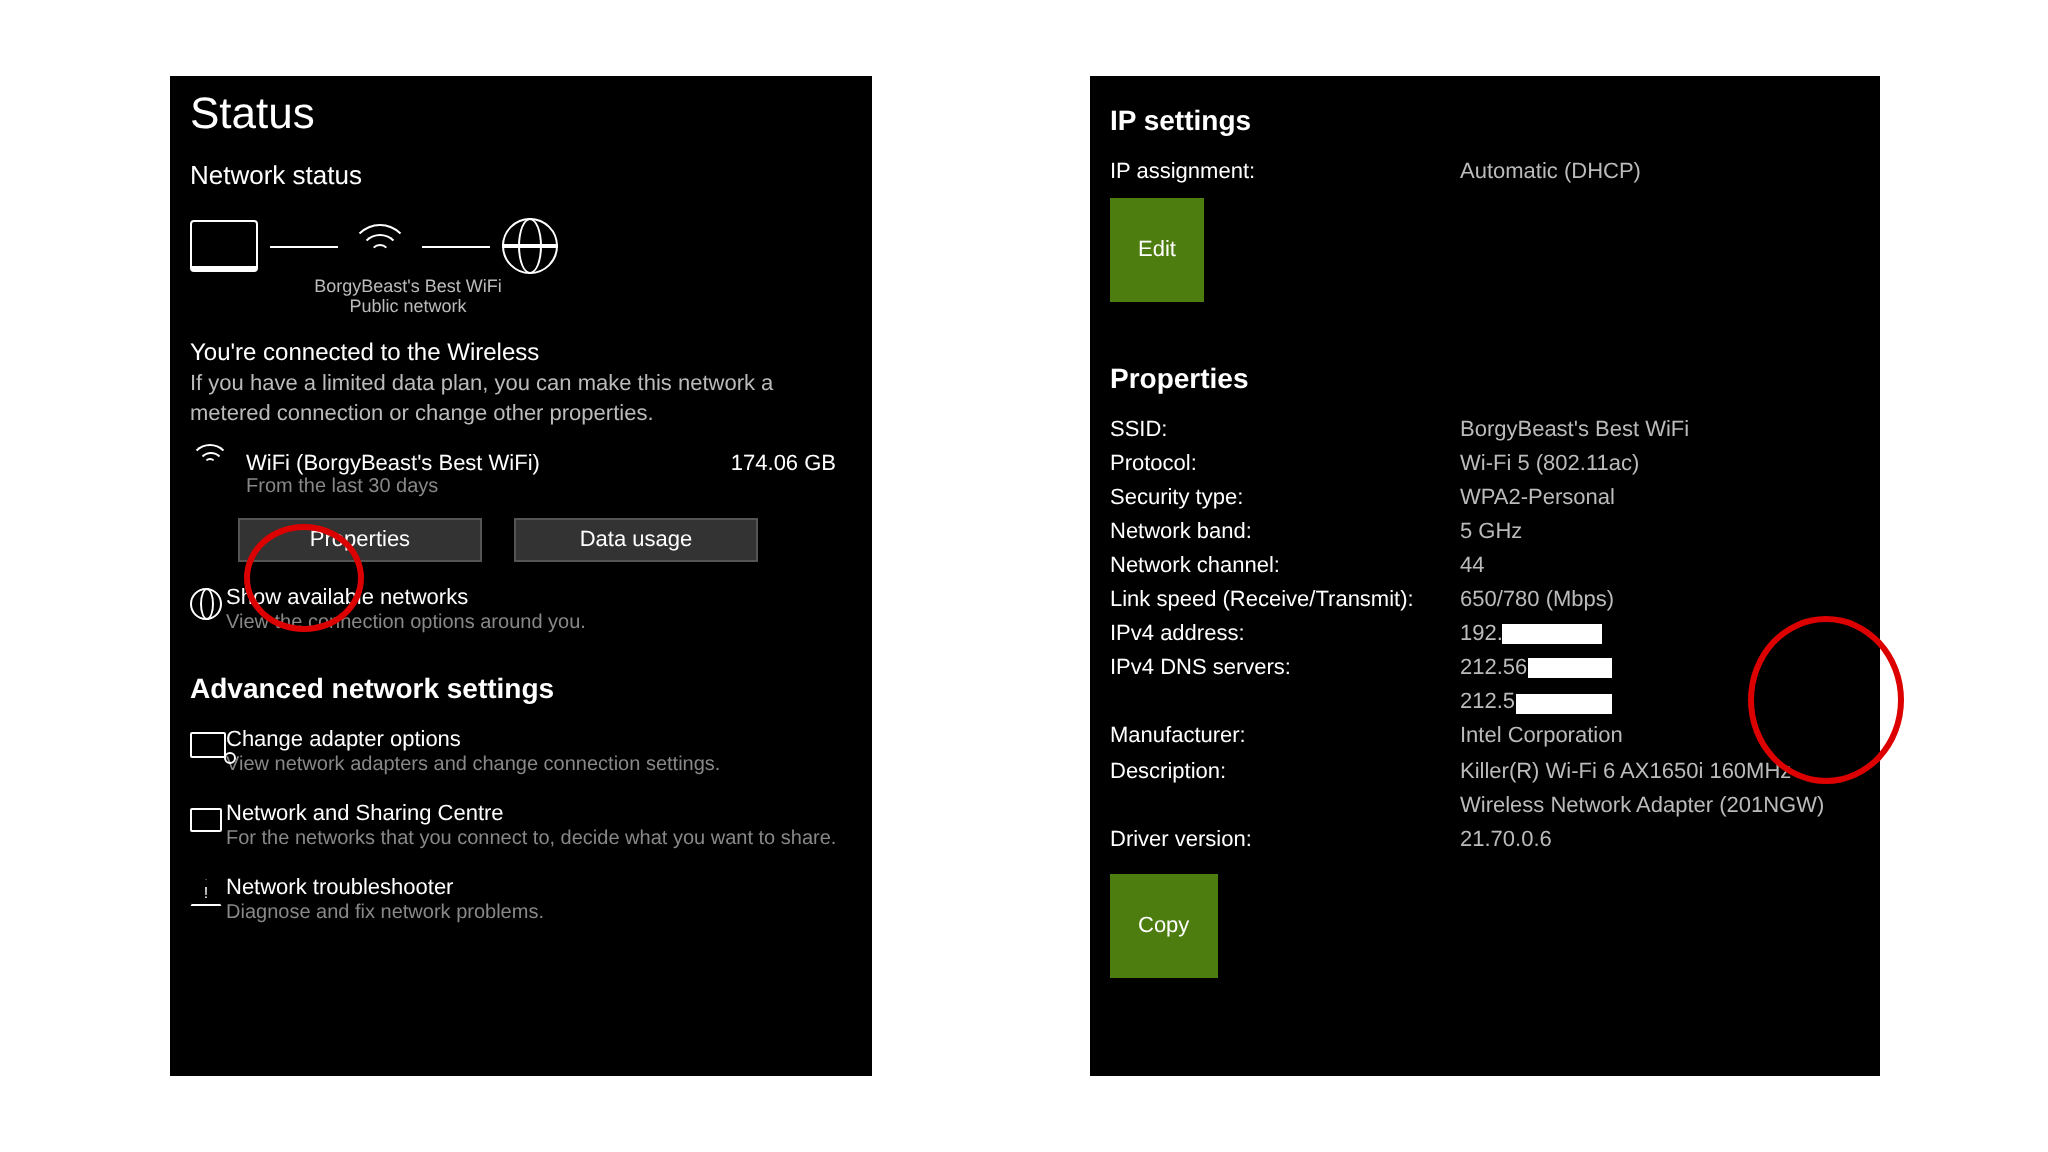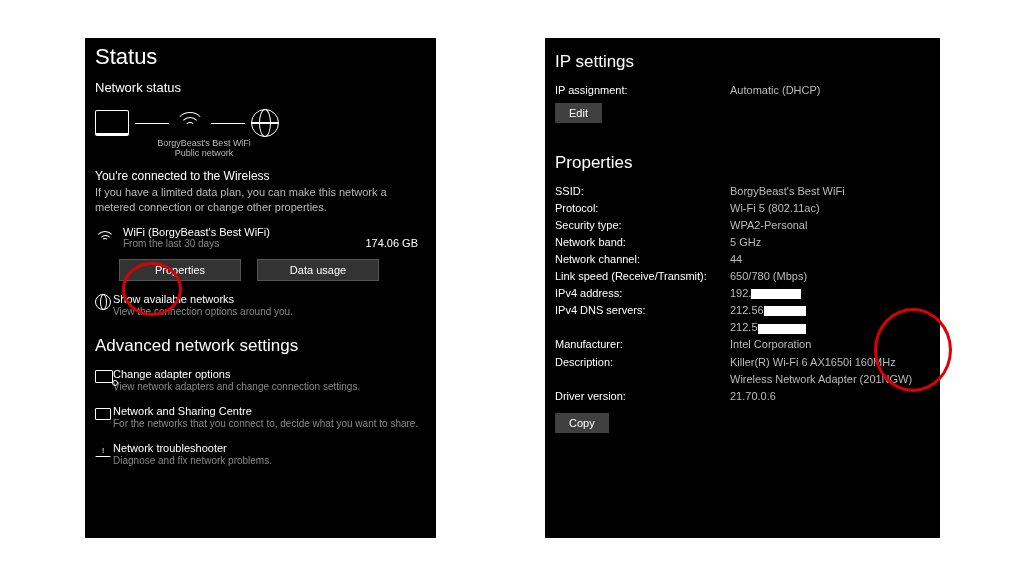--- a/index.html
+++ b/index.html
@@ -1,48 +1,48 @@
 <!DOCTYPE html>
 <html><head>
 <meta charset="utf-8">
 <style>
   html,body{margin:0;padding:0;width:1024px;height:576px;background:#fff;font-family:"Segoe UI",Tahoma,sans-serif;font-size:12px;color:#fff;overflow:hidden}
   .panel{background:#000;position:absolute}
   #left{left:85px;top:38px;width:351px;height:500px;padding:6px 10px 10px 10px;box-sizing:border-box}
   #right{left:545px;top:38px;width:395px;height:500px;padding:14px 10px 10px 10px;box-sizing:border-box}
   h1{font-size:22px;font-weight:400;margin:0 0 10px 0}
-  h2{font-size:17px;font-weight:400;margin:18px 0 10px 0}
+  h2{font-size:14px;font-weight:700;margin:18px 0 10px 0}
   h3{font-size:13px;font-weight:400;margin:0 0 8px 0}
   .diagram{display:flex;align-items:center;gap:6px;margin:14px 0 2px 0}
   .line{width:34px;height:1px;background:#fff}
   .laptop{width:32px;height:22px;border:1.5px solid #fff;border-bottom:3px solid #fff;border-radius:2px}
   .wifi-arc{position:relative;width:30px;height:22px}
   .wifi-arc span{position:absolute;border:1.5px solid #fff;border-radius:50%;border-bottom-color:transparent;border-left-color:transparent;border-right-color:transparent}
   .a1{width:28px;height:28px;left:0;top:0}
   .a2{width:18px;height:18px;left:5px;top:5px}
   .a3{width:8px;height:8px;left:10px;top:10px}
   .globe{width:26px;height:26px;border:1.5px solid #fff;border-radius:50%;position:relative}
   .globe:before,.globe:after{content:"";position:absolute;border:1.5px solid #fff}
   .globe:before{width:26px;height:0;top:12px;left:-1.5px}
   .globe:after{width:10px;height:26px;border-radius:50%;top:-1.5px;left:7px}
   .sub{font-size:9px;color:#bbb;text-align:center;line-height:1.1;margin-bottom:10px;margin-left:54px;width:110px}
   .desc{font-size:11px;color:#bbb;line-height:1.35;margin:2px 0 12px 0}
-  .connrow{display:flex;align-items:flex-end;gap:10px;margin-bottom:6px}
+  .connrow{display:flex;align-items:flex-start;gap:10px;margin-bottom:6px}
   .wifi-small{width:18px;height:14px;position:relative}
   .wifi-small span{position:absolute;border:1.2px solid #fff;border-radius:50%;border-bottom-color:transparent;border-left-color:transparent;border-right-color:transparent}
   .ws1{width:18px;height:18px;left:0;top:-4px}
   .ws2{width:11px;height:11px;left:3.5px;top:-0.5px}
   .ws3{width:4px;height:4px;left:7px;top:3px}
   .conninfo{flex:1}
   .conn-name{font-size:11px}
   .conn-sub{font-size:10px;color:#888}
   .conn-val{font-size:11px;margin-right:8px}
   .btnrow{display:flex;gap:16px;margin:10px 0 8px 24px}
   .btn{background:#333;border:1px solid #555;padding:4px 0;width:120px;font-size:11px;color:#fff;text-align:center;cursor:pointer}
-  .btn-sm{background:#404040;padding:4px 14px;font-size:11px;color:#fff;display:inline-block;cursor:pointer;margin-top:4px}
+  .btn-sm{background:#4d7c0f;padding:20px 14px;font-size:11px;color:#fff;display:inline-block;cursor:pointer;margin-top:4px}
   .entry{display:flex;margin:12px 0;align-items:flex-start}
   .eicon{width:18px;height:18px;flex-shrink:0;position:relative}
   .etext .ttl{font-size:11px}
   .etext .etd{font-size:10px;color:#888;line-height:1.3}
   .kv{display:flex;font-size:11px;line-height:1.55;align-items:flex-start}
   .kv .k{width:175px;color:#fff}
   .kv .v{color:#bbb;flex:1}
   .redact{display:inline-block;background:#fff;height:10px;vertical-align:middle}
   .circle{position:absolute;border:3px solid #d00;border-radius:50%;pointer-events:none}
   #c1{left:122px;top:262px;width:54px;height:48px}

